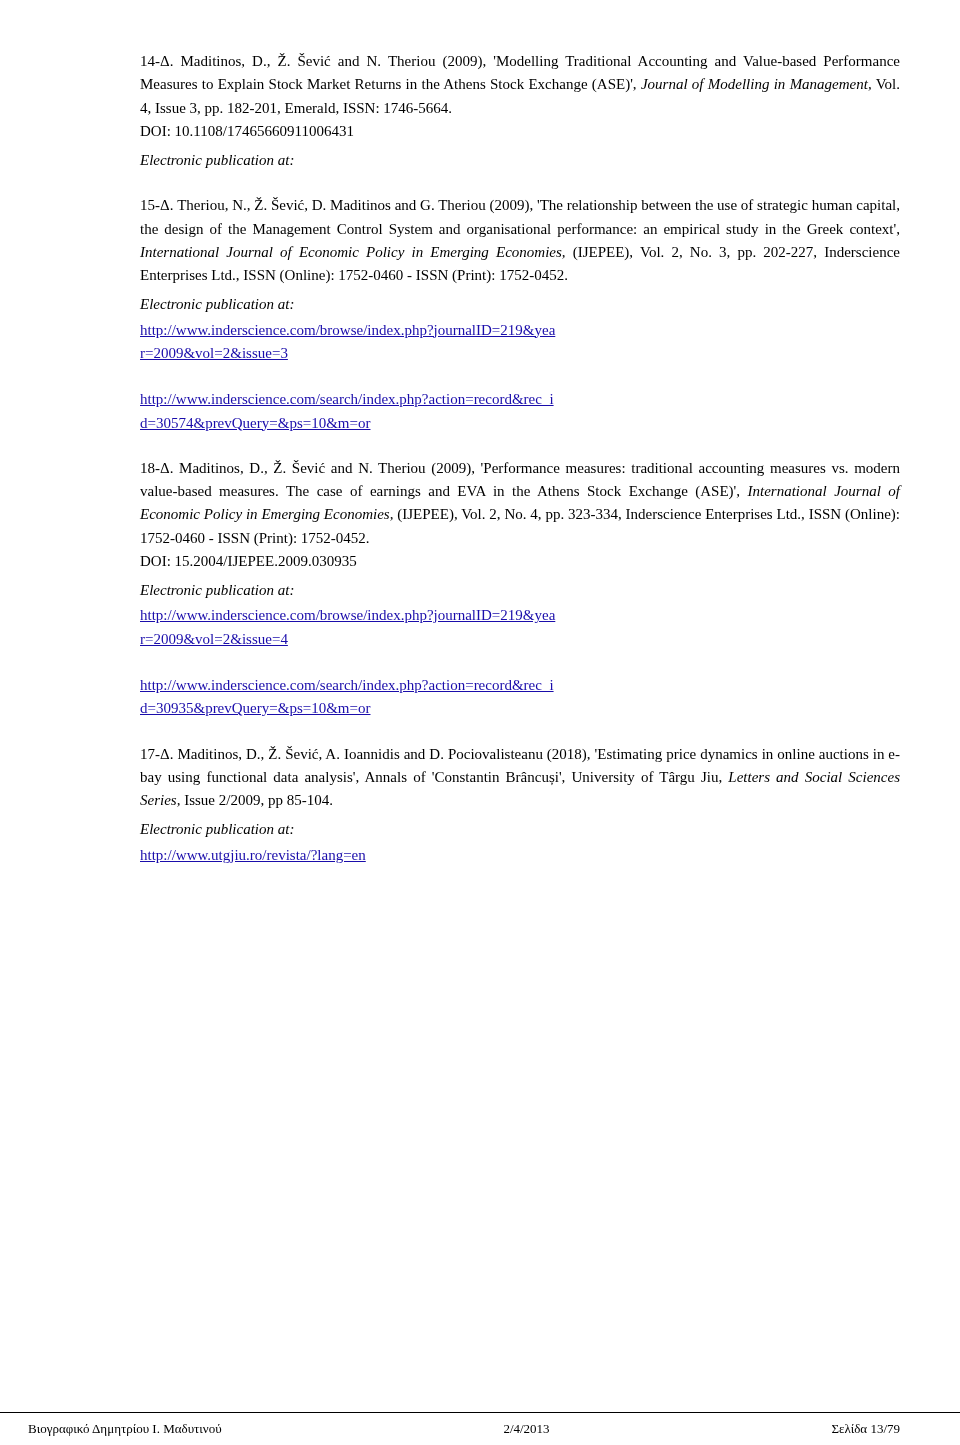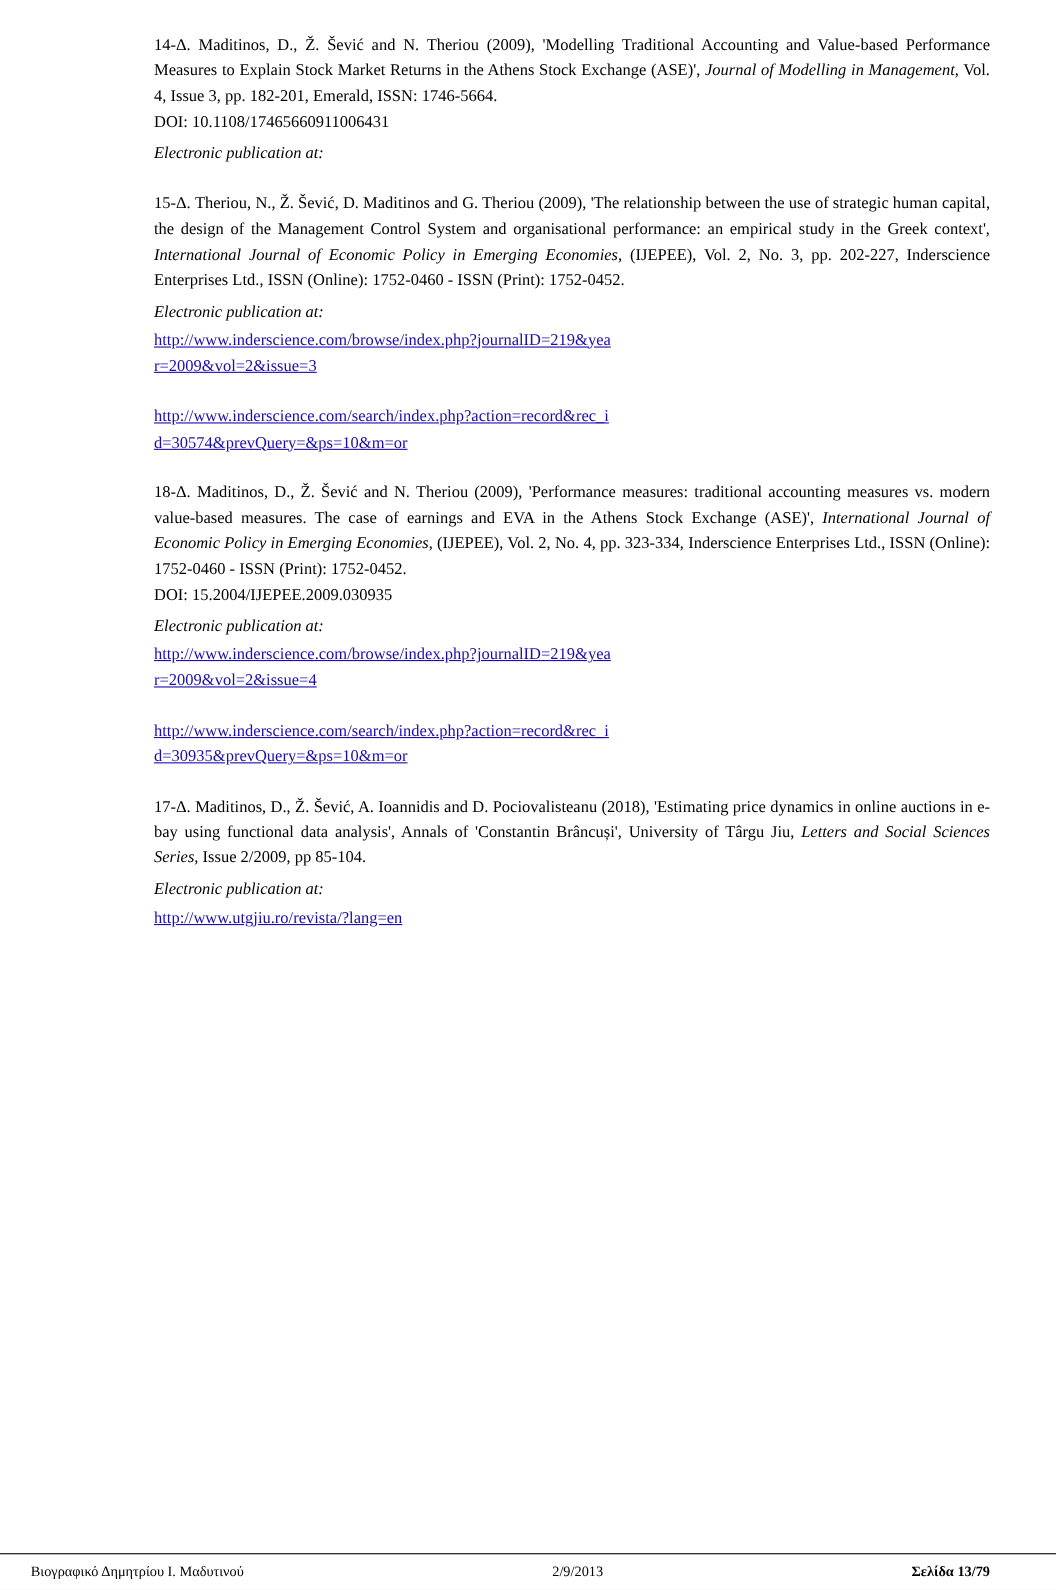--- a/index.html
+++ b/index.html
@@ -14,20 +14,21 @@
       min-height: 1445px;
       background: #fff;
       margin: 0 auto;
       display: flex;
       flex-direction: column;
     }
     .content-area {
       flex: 1;
       padding: 30px 60px 30px 140px;
       line-height: 1.55;
+      margin-top: 20px;
     }
     .reference-block {
       margin-bottom: 22px;
       text-align: justify;
     }
     .reference-text {
       text-align: justify;
     }
     .italic-label {
       font-style: italic;
@@ -48,21 +49,21 @@
       border-top: 1px solid #000;
       padding: 8px 60px 8px 28px;
       display: flex;
       justify-content: space-between;
       align-items: center;
       font-size: 13px;
       font-family: 'Times New Roman', Times, serif;
     }
     .footer-left { text-align: left; }
     .footer-center { text-align: center; }
-    .footer-right { text-align: center; font-weight: bold; }
+    .footer-right { text-align: center; }
     p { margin-bottom: 0; }
   </style>
 </head>
 <body>
 
 <div class="page">
   <div class="content-area">
 
     <div class="reference-block">
       <p class="reference-text">
@@ -102,16 +103,16 @@
         <span>Maditinos, D., Ž. Šević, A. Ioannidis and D. Pociovalisteanu (2018), 'Estimating price dynamics in online auctions in e-bay using functional data analysis', Annals of 'Constantin Brâncuși', University of Târgu Jiu, </span><span class="italic-label">Letters and Social Sciences Series,</span><span> Issue 2/2009, pp 85-104.</span>
       </p>
       <p class="elec-pub">Electronic publication at:</p>
       <p><a class="link-text" href="#">http://www.utgjiu.ro/revista/?lang=en</a></p>
     </div>
 
   </div>
 
   <div class="footer">
     <span class="footer-left">Βιογραφικό Δημητρίου Ι. Μαδυτινού</span>
-    <span class="footer-center">2/9/2013</span>
+    <span class="footer-center">2/4/2013</span>
     <span class="footer-right">Σελίδα 13/79</span>
   </div>
 </div>
 
 </body></html>

